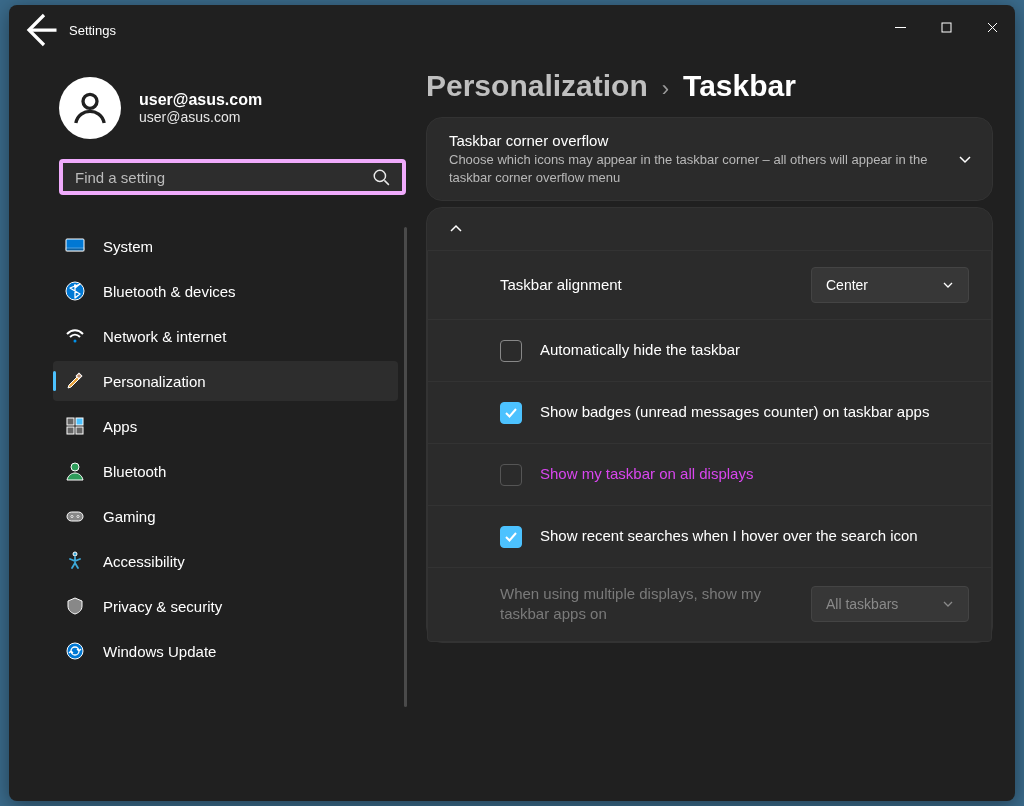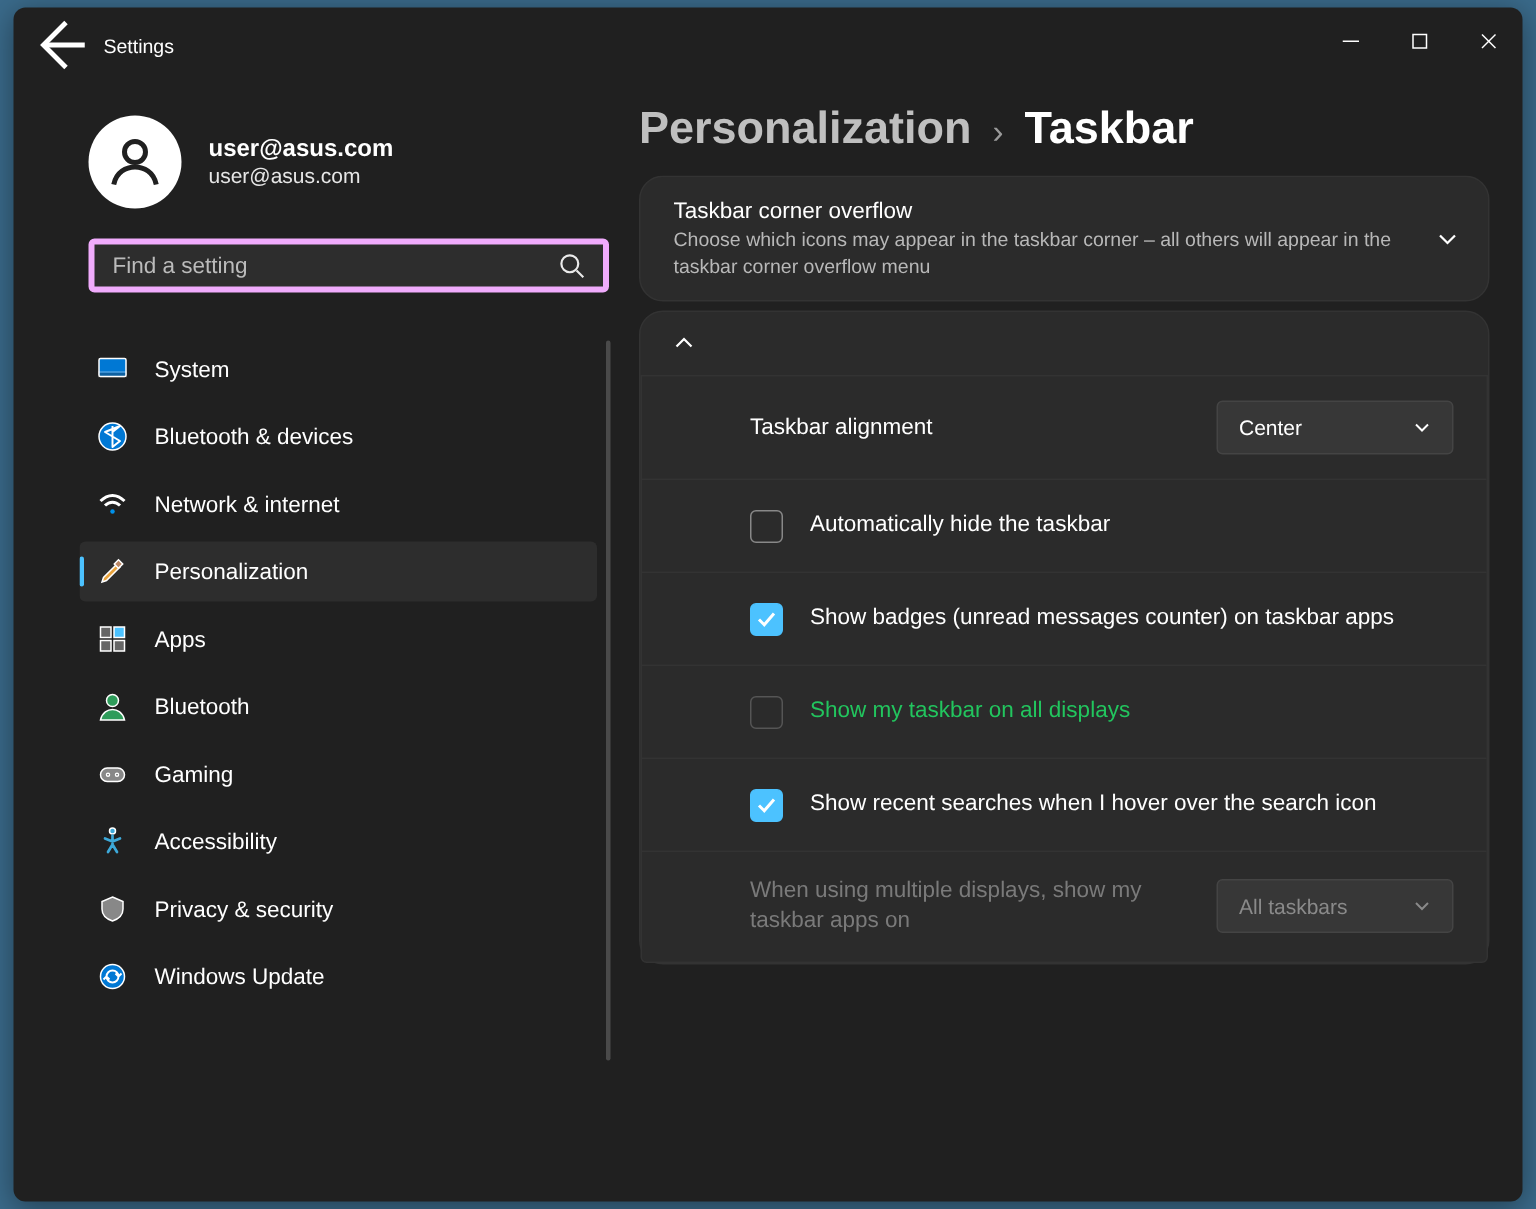--- a/index.html
+++ b/index.html
@@ -77,21 +77,21 @@
 
   .dropdown { background:#373737; border:1px solid #444; border-radius:4px; height:36px; min-width:158px; display:flex; align-items:center; justify-content:space-between; padding:0 14px; font-size:14px; color:#fff;}
   .dropdown.disabled { color:#8a8a8a;}
   .dropdown .dd-chev { width:12px; height:12px;}
 
   .checkbox { width:22px; height:22px; border-radius:4px; border:1.5px solid #888; display:flex; align-items:center; justify-content:center; flex-shrink:0;}
   .checkbox.checked { background:#4cc2ff; border-color:#4cc2ff;}
   .checkbox.checked svg { width:14px; height:14px;}
   .checkbox.disabled { border-color:#555;}
   .check-label { font-size:15px; color:#fff; line-height:1.35;}
-  .check-label.disabled { color:#22c55e;}
+  .check-label.disabled { color:#d946ef;}
 
   
   svg { stroke: currentColor; }
 </style>
 </head>
 <body>
 
 <div class="window">
 
   <div class="titlebar">

